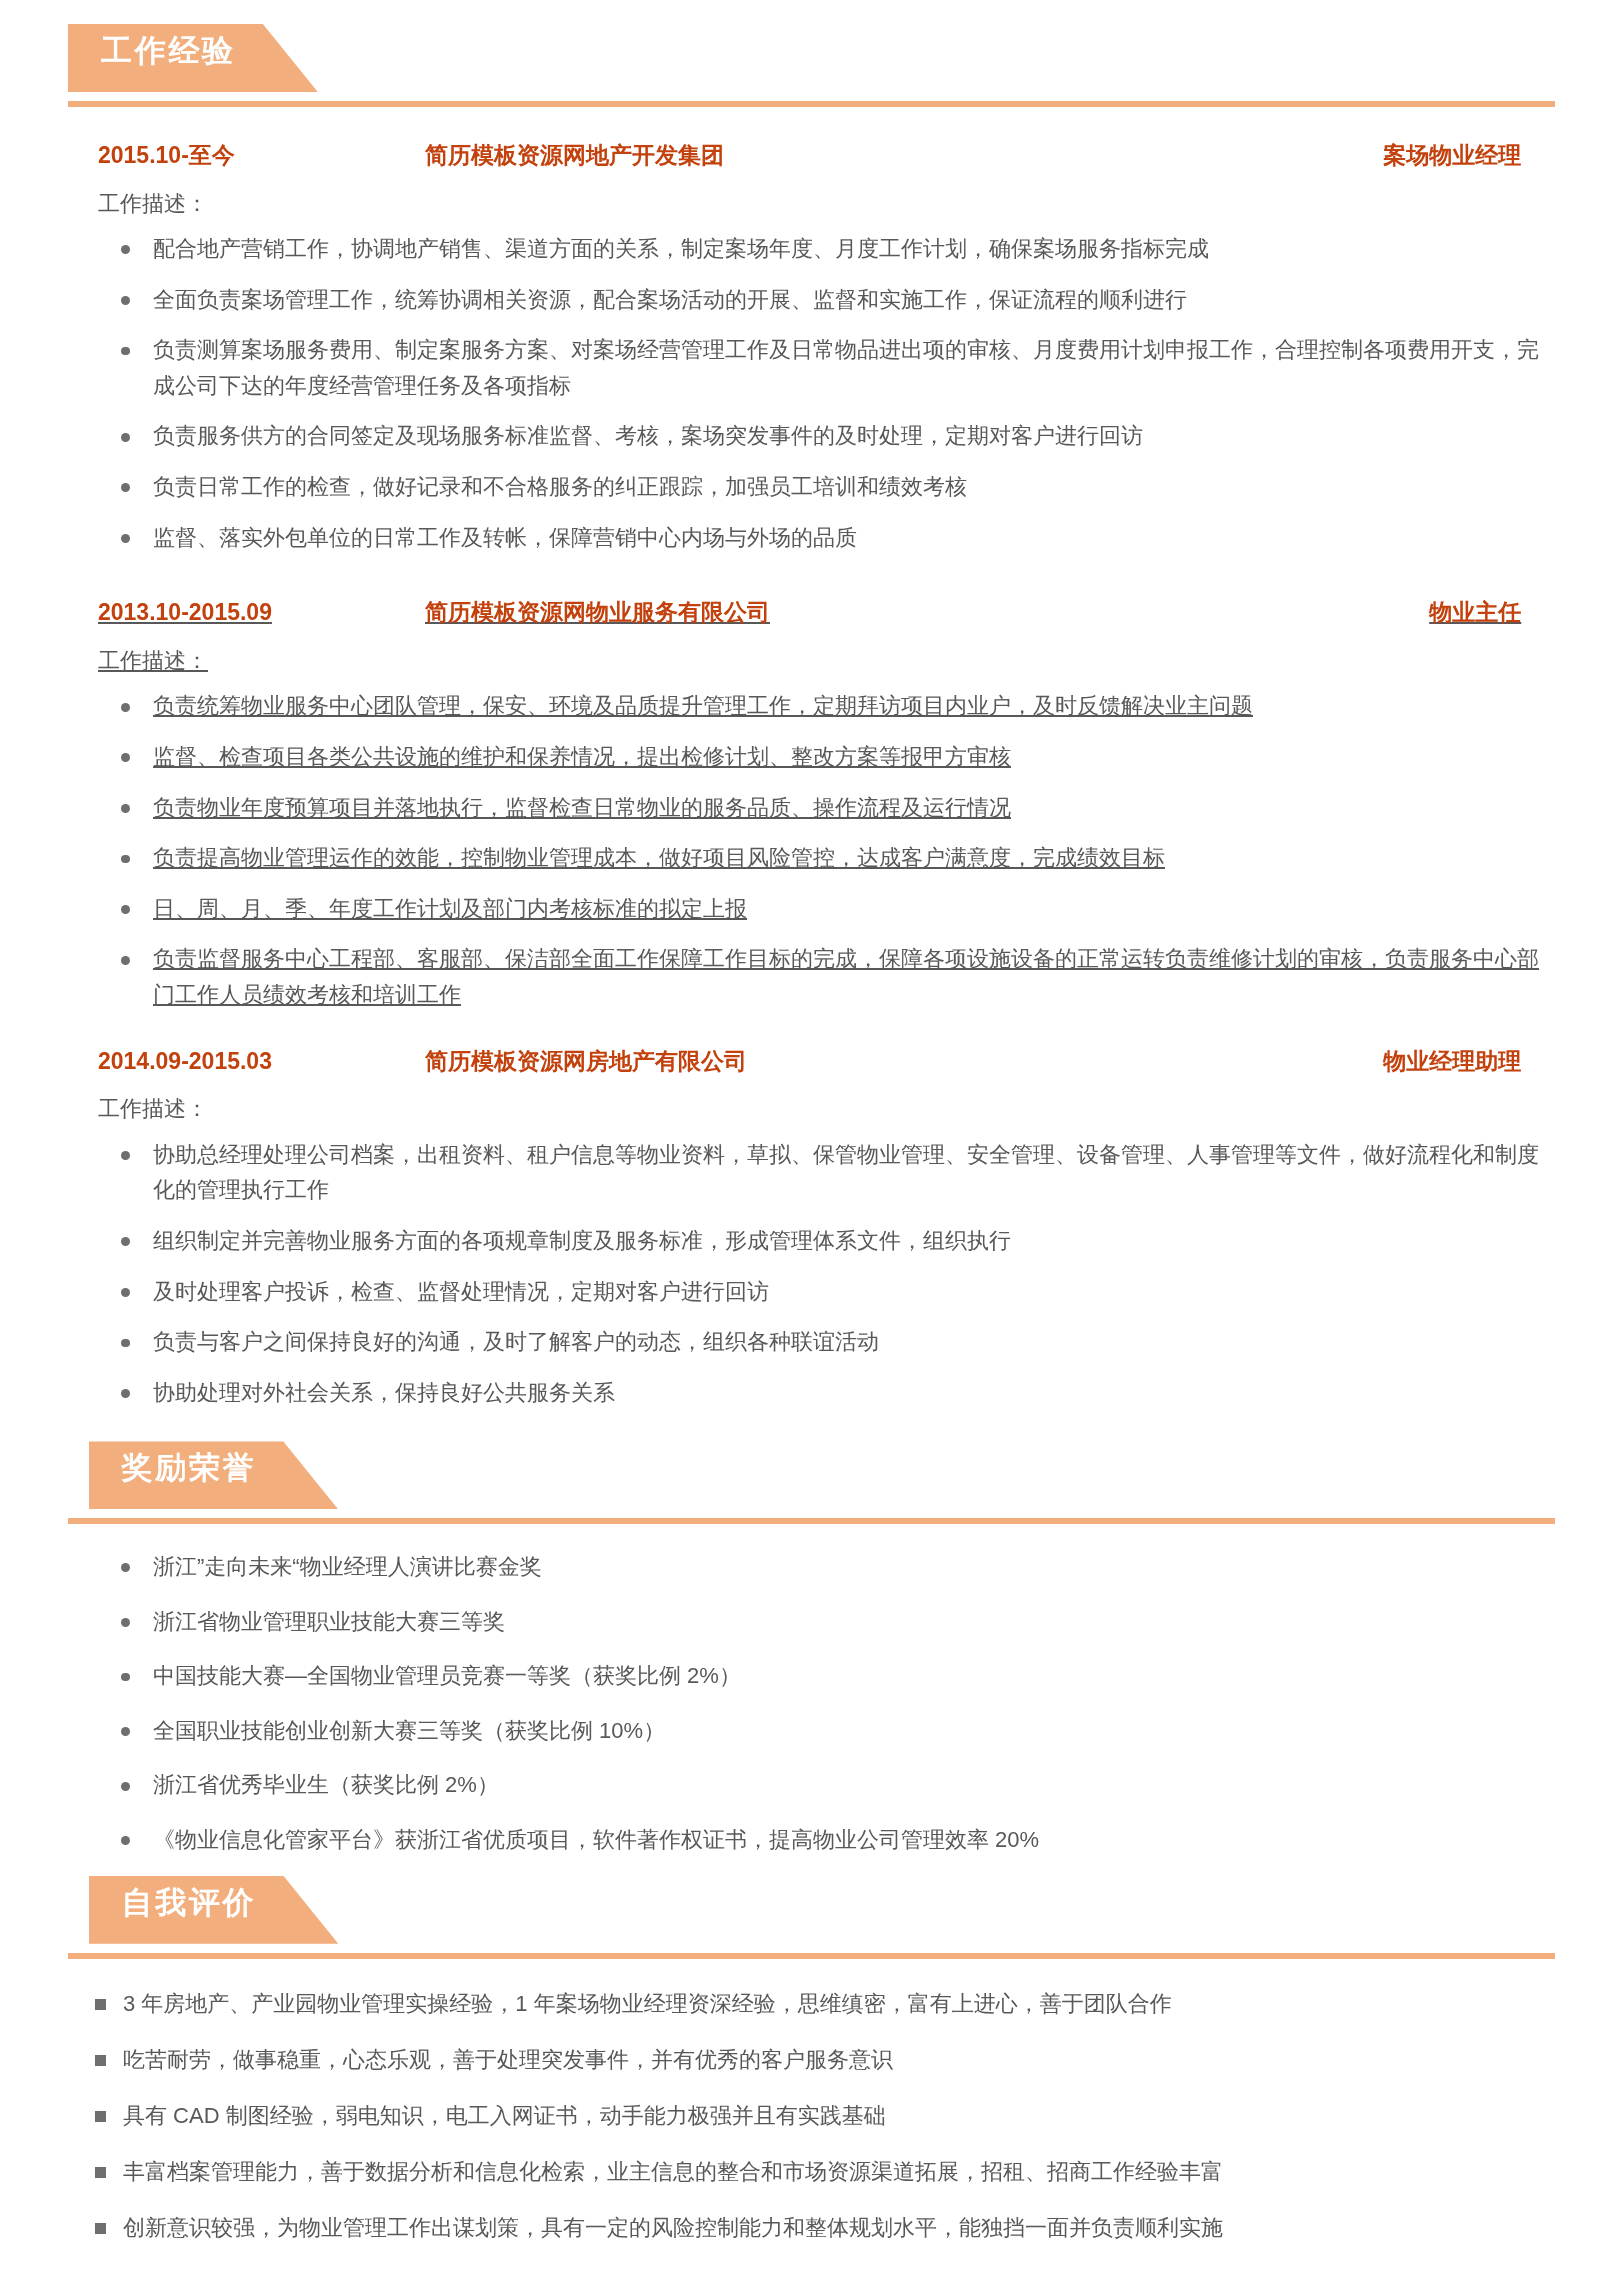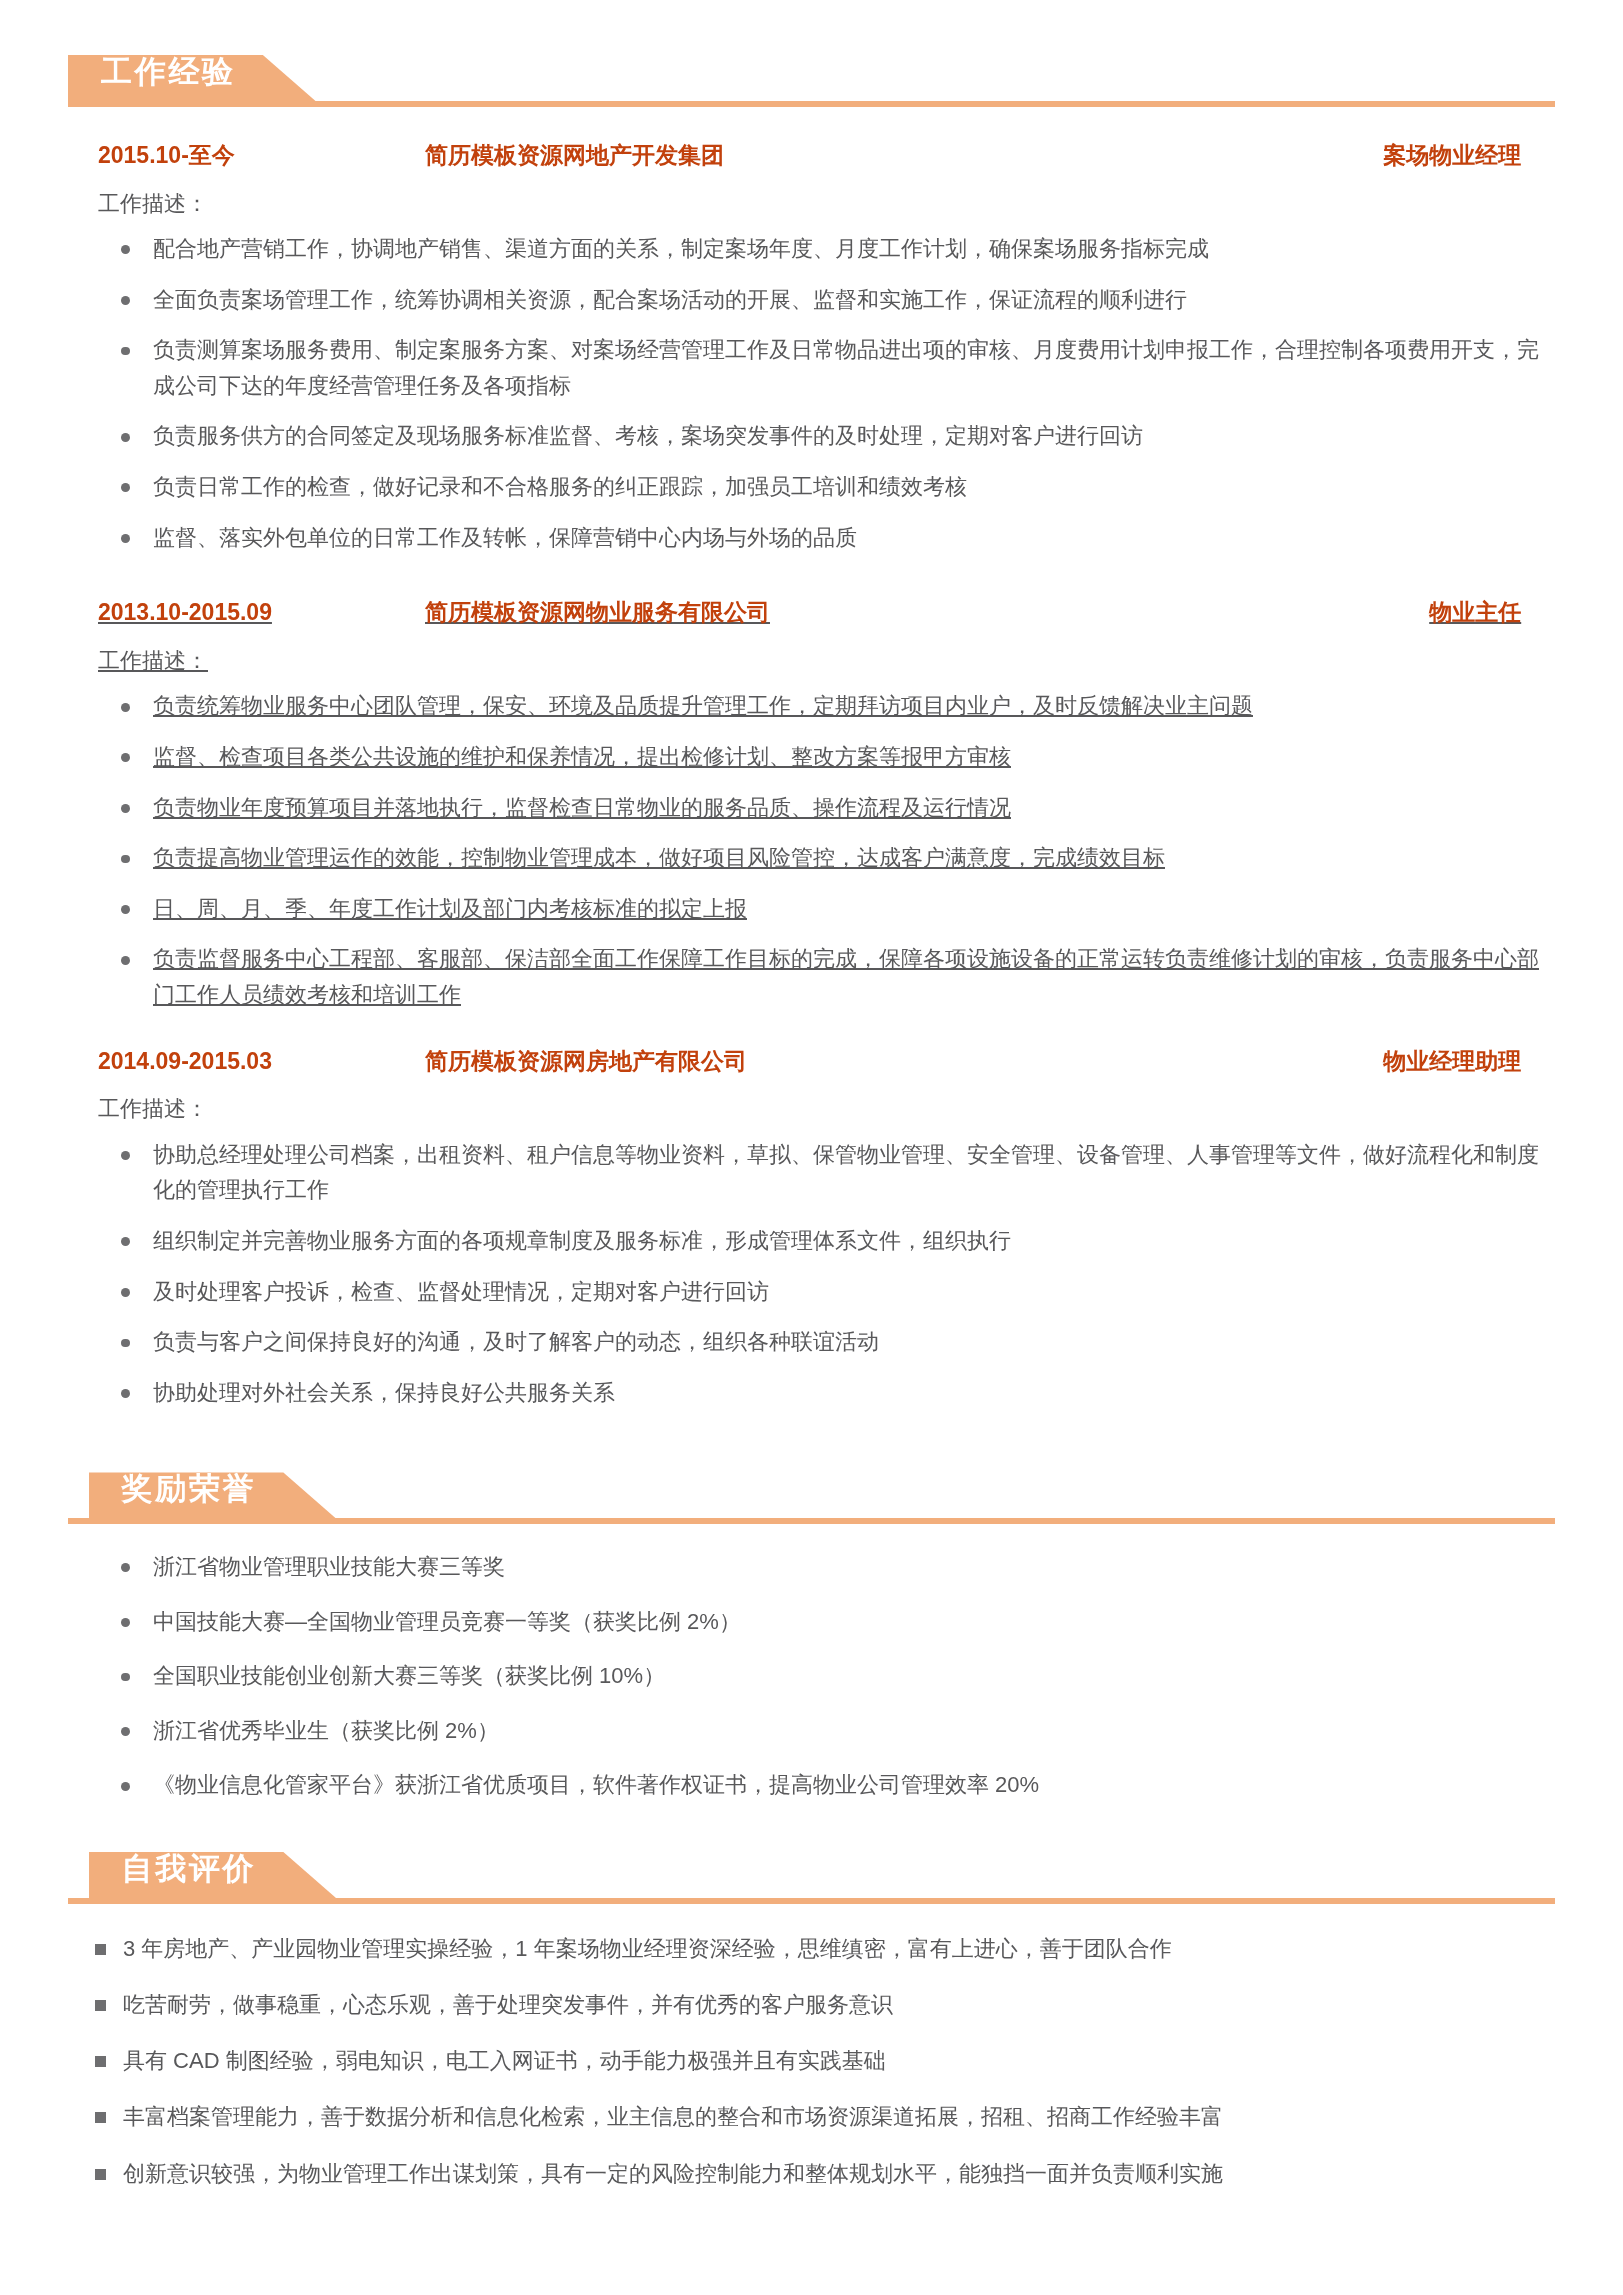--- a/index.html
+++ b/index.html
@@ -33,22 +33,22 @@
     position: absolute;
     left: 0;
     right: 0;
     bottom: 0;
     height: 6.1px;
     background: #f2ae7c;
   }
   .section-header .banner {
     position: absolute;
     left: 0;
-    bottom: 4px;
-    height: 48px;
+    bottom: 15px;
+    height: 68px;
     min-width: 225px;
     padding: 0 82px 15px 33px;
     background: #f2ae7c;
     -webkit-clip-path: polygon(0 0, 78% 0, 100% 100%, 0 100%);
     clip-path: polygon(0 0, 78% 0, 100% 100%, 0 100%);
     display: flex;
     align-items: center;
     box-sizing: border-box;
   }
   .section-header .banner-text {
@@ -191,20 +191,21 @@
   </div>
 
   <div class="section-header indented" style="margin-top:40px;">
     <div class="rule"></div>
     <div class="banner">
       <span class="banner-text">奖励荣誉</span>
     </div>
   </div>
 
   <ul class="bullets awards">
+    <li>浙江”走向未来“物业经理人演讲比赛金奖</li>
     <li>浙江省物业管理职业技能大赛三等奖</li>
     <li>中国技能大赛—全国物业管理员竞赛一等奖（获奖比例 2%）</li>
     <li>全国职业技能创业创新大赛三等奖（获奖比例 10%）</li>
     <li>浙江省优秀毕业生（获奖比例 2%）</li>
     <li>《物业信息化管家平台》获浙江省优质项目，软件著作权证书，提高物业公司管理效率 20%</li>
   </ul>
 
   <div class="section-header indented" style="margin-top:27px;">
     <div class="rule"></div>
     <div class="banner">

